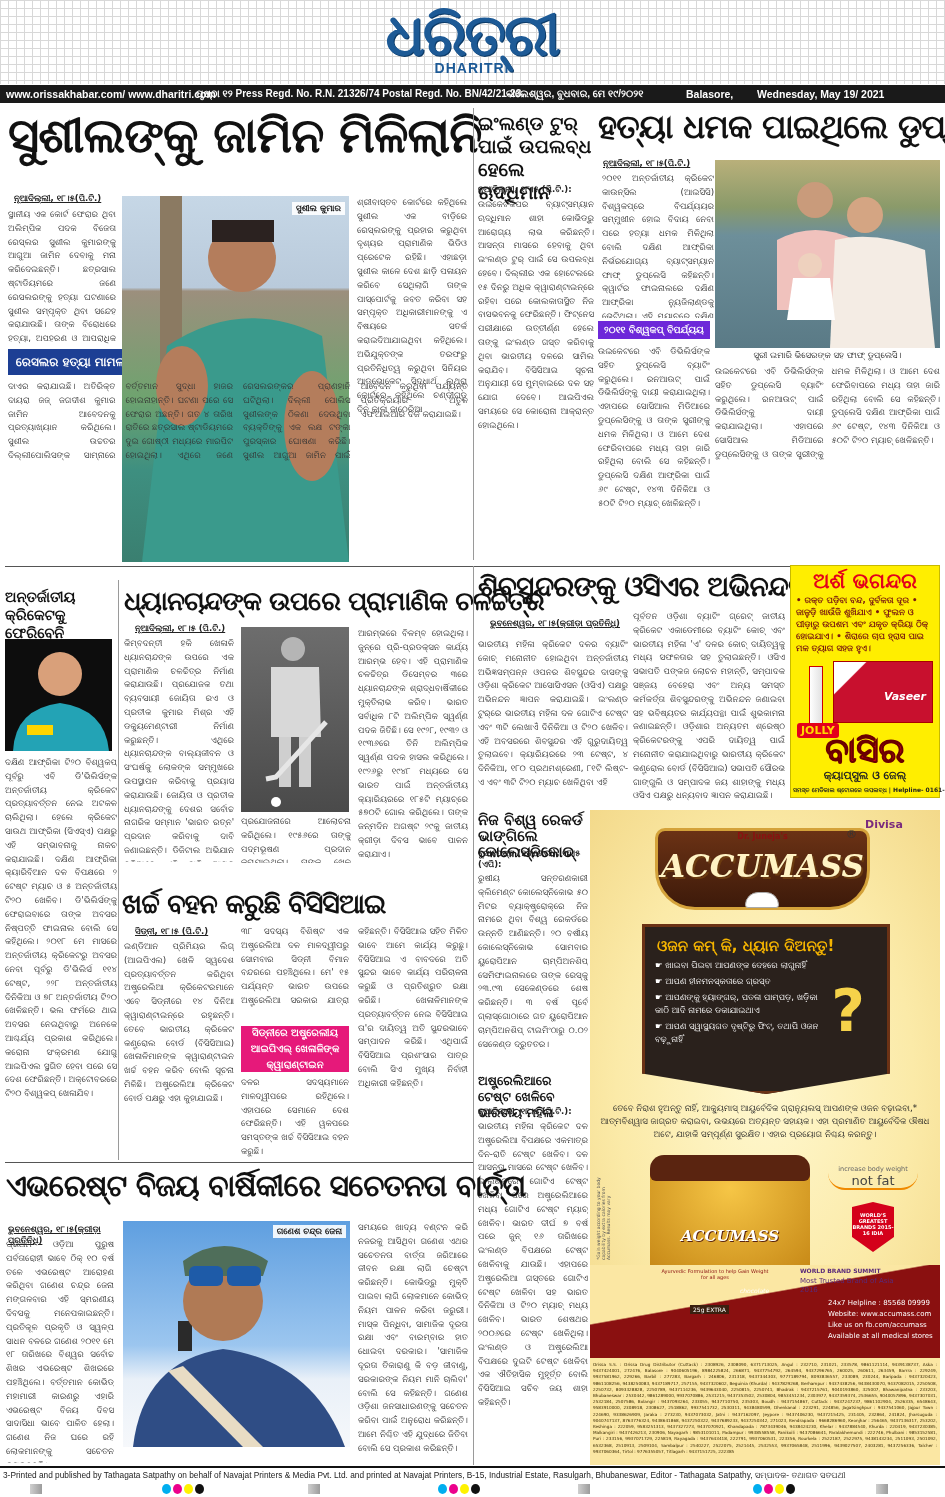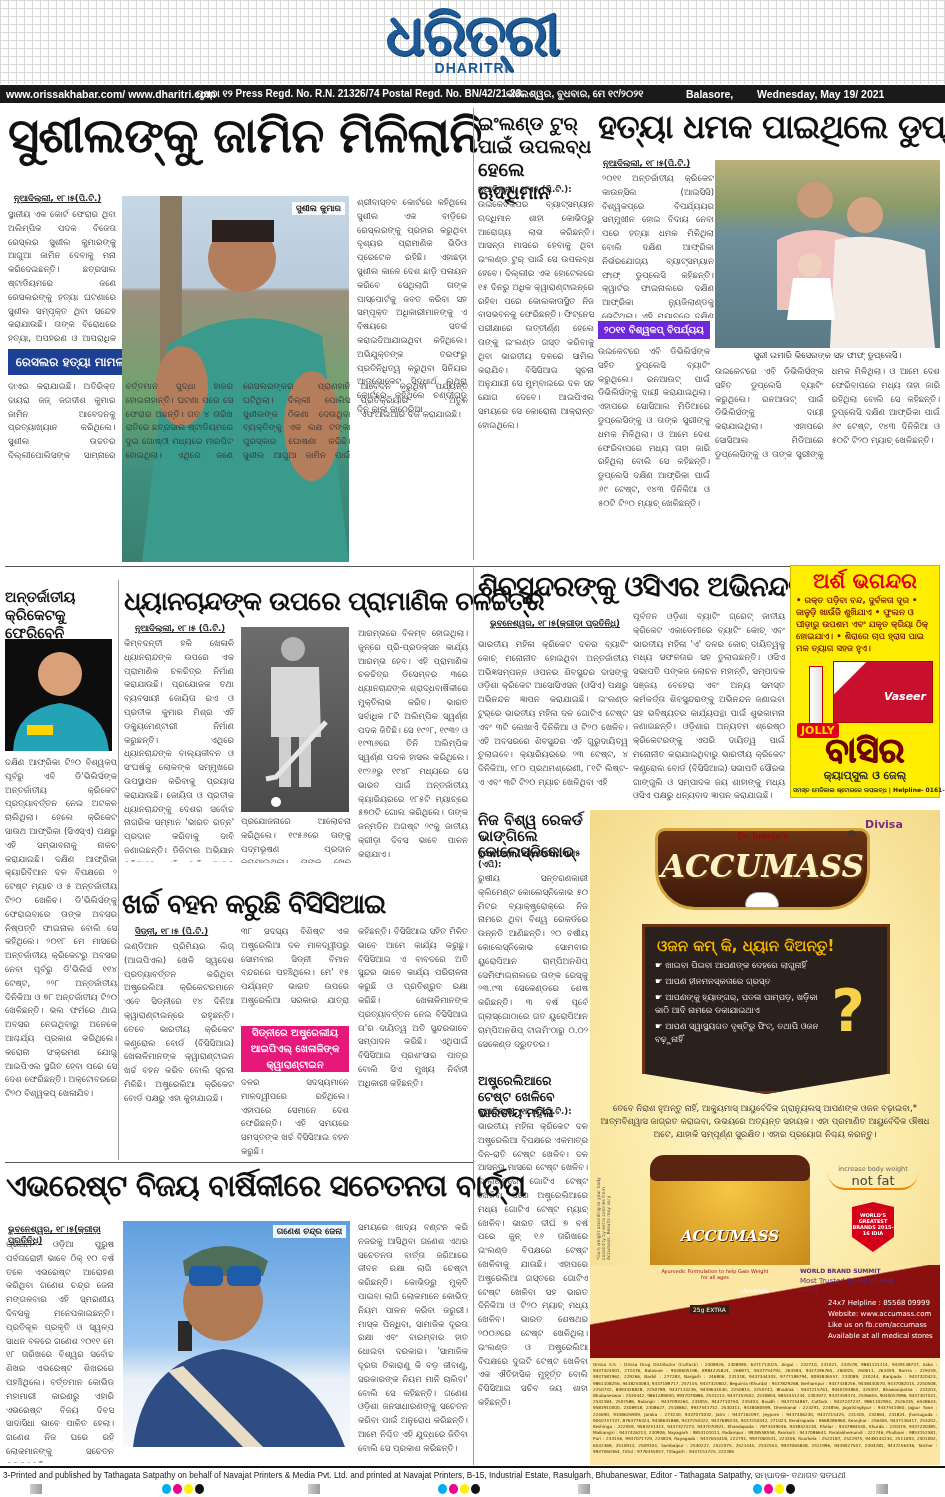--- a/index.html
+++ b/index.html
@@ -151,21 +151,21 @@
   <div style="position:absolute;left:0;top:165px;width:148px;text-align:center;font-size:34px;font-weight:bold;color:#d40012;line-height:38px;-webkit-text-stroke:1px #6a0000">ବାସିର</div>
   <div style="position:absolute;left:0;top:203px;width:148px;text-align:center;font-size:11px;font-weight:bold;color:#222">କ୍ୟାପ୍‌ସୁଲ ଓ ଜେଲ୍</div>
   <div style="position:absolute;left:2px;top:220px;width:144px;text-align:center;font-size:6px;font-weight:bold;color:#222;white-space:nowrap">ସମସ୍ତ ମେଡିକାଲ ଷ୍ଟୋରରେ ଉପଲବ୍ଧ | Helpline- 0161-520-1588</div>
 </div>
 
 <div class="abs hl" style="left:122px;top:890px;width:348px;font-size:27px;font-weight:bold;white-space:nowrap;letter-spacing:-1px">ଖର୍ଚ୍ଚ ବହନ କରୁଛି ବିସିସିଆଇ</div>
 <div class="abs dateline" style="left:135px;top:926px;width:100px">ସିଡ୍‌ନୀ, ୧୮।୫ (ପି.ଟି.)</div>
 <div class="abs body" style="left:124px;top:940px;width:110px;height:220px">ଇଣ୍ଡିଆନ ପ୍ରିମିୟର ଲିଗ୍ (ଆଇପିଏଲ) ଖେଳି ସ୍ୱଦେଶ ପ୍ରତ୍ୟାବର୍ତ୍ତନ କରିଥିବା ଅଷ୍ଟ୍ରେଲିଆ କ୍ରିକେଟରମାନେ ଏବେ ସିଡ୍‌ନୀରେ ୧୪ ଦିନିଆ କ୍ୱାରାଣ୍ଟାଇନ୍‌ରେ ରହୁଛନ୍ତି। ତେବେ ଭାରତୀୟ କ୍ରିକେଟ କଣ୍ଟ୍ରୋଲ ବୋର୍ଡ (ବିସିସିଆଇ) ଖେଳାଳିମାନଙ୍କ କ୍ୱାରାଣ୍ଟାଇନ ଖର୍ଚ୍ଚ ବହନ କରିବ ବୋଲି ସୂଚନା ମିଳିଛି। ଅଷ୍ଟ୍ରେଲିଆ କ୍ରିକେଟ ବୋର୍ଡ ପକ୍ଷରୁ ଏହା କୁହାଯାଇଛି।</div>
 <div class="abs body" style="left:241px;top:925px;width:108px;height:84px">୩୮ ସଦସ୍ୟ ବିଶିଷ୍ଟ ଏକ ଅଷ୍ଟ୍ରେଲିଆ ଦଳ ମାଳଦ୍ୱୀପରୁ ସୋମବାର ସିଡ୍‌ନୀ ବିମାନ ବନ୍ଦରରେ ପହଞ୍ଚିଥିଲେ। ମେ' ୧୫ ପର୍ଯ୍ୟନ୍ତ ଭାରତ ଉପରେ ଅଷ୍ଟ୍ରେଲିଆ ସରକାର ଯାତ୍ରା କଟକଣା ଲାଗୁ କରିଥିଲେ। ଫଳରେ</div>
 <div class="abs tag" style="left:241px;top:1026px;width:108px;height:46px;background:#e6197a;font-size:10px;line-height:16px;padding:2px">ସିଡ୍‌ନୀରେ ଅଷ୍ଟ୍ରେଲୀୟ ଆଇପିଏଲ୍ ଖେଳାଳିଙ୍କ କ୍ୱାରାଣ୍ଟାଇନ</div>
-<div class="abs body" style="left:241px;top:1076px;width:108px;height:84px">ଦଳର ସଦସ୍ୟମାନେ ମାଳଦ୍ୱୀପରେ ରହିଥିଲେ। ଏହାପରେ ସେମାନେ ଦେଶ ଫେରିଛନ୍ତି। ଏହି ସମୟରେ ସମସ୍ତଙ୍କ ଖର୍ଚ୍ଚ ବିସିସିଆଇ ବହନ କରୁଛି।</div>
+<div class="abs body" style="left:241px;top:1076px;width:108px;height:84px">ଦଳର ସଦସ୍ୟମାନେ ମାଳଦ୍ୱୀପରେ ରହିଥିଲେ। ଏହାପରେ ସେମାନେ ଦେଶ ଫେରିଛନ୍ତି। ଏହି ୱକପରେ ସମସ୍ତଙ୍କ ଖର୍ଚ୍ଚ ବିସିସିଆଇ ବହନ କରୁଛି।</div>
 <div class="abs body" style="left:358px;top:925px;width:110px;height:235px">କହିଛନ୍ତି। ବିସିସିଆଇ ସହିତ ମିଳିତ ଭାବେ ଆମେ କାର୍ଯ୍ୟ କରୁଛୁ। ବିସିସିଆଇ ଏ ବାବଦରେ ଅତି ସୁନ୍ଦର ଭାବେ କାର୍ଯ୍ୟ ପରିଚାଳନା କରୁଛି ଓ ପ୍ରତିଶ୍ରୁତ ରକ୍ଷା କରିଛି। ଖେଳାଳିମାନଙ୍କ ପ୍ରତ୍ୟାବର୍ତ୍ତନ ନେଇ ବିସିସିଆଇ ତା'ର ଦାୟିତ୍ୱ ଅତି ସୁନ୍ଦରଭାବେ ସମ୍ପାଦନ କରିଛି। ଏଥିପାଇଁ ବିସିସିଆଇ ପ୍ରଶଂସାର ପାତ୍ର ବୋଲି ସିଏ ମୁଖ୍ୟ ନିର୍ବାହୀ ଅଧିକାରୀ କହିଛନ୍ତି।</div>
 
 <div class="abs rule-v" style="left:473px;top:805px;height:660px"></div>
 
 <div class="abs hl" style="left:478px;top:812px;width:110px;font-size:15px;font-weight:bold;line-height:16px">ନିଜ ବିଶ୍ୱ ରେକର୍ଡ ଭାଙ୍ଗିଲେ କୋଲେସ୍‌ନିକୋଭ୍</div>
 <div class="abs dateline" style="left:478px;top:848px;width:110px;text-decoration:none">ବୁଦାପେଷ୍ଟ (ହଙ୍ଗେରୀ), ୧୮।୫ (ଏପି):</div>
 <div class="abs body" style="left:478px;top:872px;width:110px;height:195px">ରୁଷୀୟ ସନ୍ତରଣକାରୀ କ୍ଲିମେଣ୍ଟ କୋଲେସ୍‌ନିକୋଭ ୫୦ ମିଟର ବ୍ୟାକ୍‌ଷ୍ଟ୍ରୋକ୍‌ରେ ନିଜ ନାମରେ ଥିବା ବିଶ୍ୱ ରେକର୍ଡରେ ଉନ୍ନତି ଆଣିଛନ୍ତି। ୨୦ ବର୍ଷୀୟ କୋଲେସ୍‌ନିକୋଭ ସୋମବାର ୟୁରୋପିଆନ ଚାମ୍ପିଅନଶିପ୍ ସେମିଫାଇନାଲରେ ତାଙ୍କ ରେସ୍‌କୁ ୨୩.୯୩ ସେକେଣ୍ଡରେ ଶେଷ କରିଛନ୍ତି। ୩ ବର୍ଷ ପୂର୍ବେ ଗ୍ଲାସ୍‌ଗୋଠାରେ ଗତ ୟୁରୋପିଆନ ଚାମ୍ପିଅନଶିପ୍ ଟାଇମିଂଠାରୁ ୦.୦୨ ସେକେଣ୍ଡ ଦ୍ରୁତତର।</div>
 
 <div class="abs hl" style="left:478px;top:1073px;width:110px;font-size:12.5px;font-weight:bold;line-height:16px">ଅଷ୍ଟ୍ରେଲିଆରେ ଟେଷ୍ଟ ଖେଳିବେ ଭାରତୀୟ ମହିଳା</div>
 <div class="abs dateline" style="left:478px;top:1106px;width:110px;text-decoration:none">ନୂଆଦିଲ୍ଲୀ, ୧୮।୫ (ପି.ଟି.):</div>

